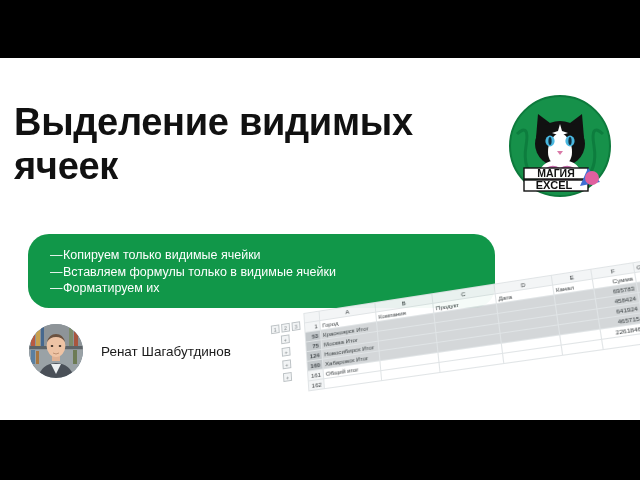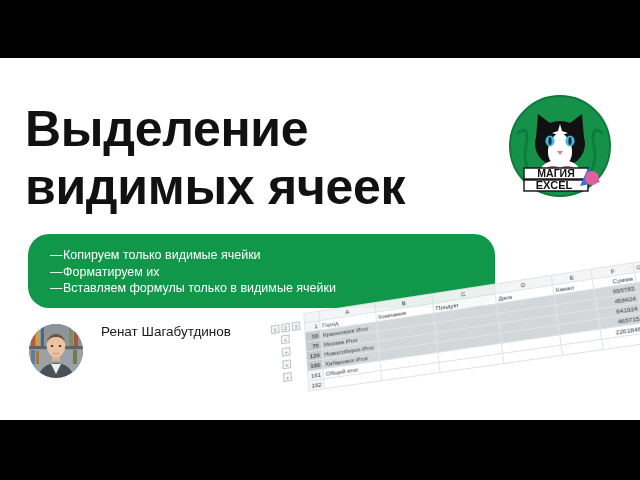--- a/index.html
+++ b/index.html
@@ -10,42 +10,42 @@
   
   .bar{position:absolute;left:0;width:640px;background:#000;}
   .bar-top{top:0;height:58px;}
   .bar-bottom{bottom:0;height:60px;}
 
   
   #slide{position:absolute;left:0;top:58px;width:640px;height:362px;background:#fff;overflow:hidden;}
 
   
   #title{
-    position:absolute;left:25px;top:42px;width:450px;
-    font-size:50px;line-height:1.16;font-weight:bold;color:#111;
+    position:absolute;left:14px;top:42px;width:450px;
+    font-size:38px;line-height:1.16;font-weight:bold;color:#111;
     letter-spacing:-0.3px;
   }
 
   
   #logo{position:absolute;left:508px;top:36px;width:104px;height:104px;}
   #logo svg{display:block;width:104px;height:104px;}
 
   
   #callout{
     position:absolute;left:28px;top:176px;width:467px;height:74px;
     background:#119749;border-radius:21px;
   }
   #callout ul{list-style:none;margin:0;padding:13px 0 0 22px;}
   #callout li{
     color:#fff;font-size:12.5px;line-height:16.5px;white-space:nowrap;
   }
   #callout li .dash{display:inline-block;width:13px;}
 
   
-  #author{position:absolute;left:29px;top:266px;display:flex;align-items:flex-start;}
+  #author{position:absolute;left:29px;top:266px;display:flex;align-items:center;}
   #avatar{
     width:54px;height:54px;border-radius:50%;overflow:hidden;position:relative;
     background:#6a7a86;flex:0 0 auto;
   }
   #avatar svg{display:block;width:54px;height:54px;}
   #author-name{margin-left:18px;font-size:13.5px;color:#1a1a1a;white-space:nowrap;}
 
   
   #xl-wrap{
     position:absolute;left:272px;top:258px;width:372px;height:104px;
@@ -144,24 +144,24 @@
         <circle cx="84" cy="84" r="7" fill="#e0609f"></circle>
       </svg>
     </div>
 
     <div id="callout">
       <ul>
         <li>
           <span class="dash">—</span><span>Копируем только видимые ячейки</span>
         </li>
         <li>
-          <span class="dash">—</span><span>Форматируем их</span>
+          <span class="dash">—</span><span>Вставляем формулы только в видимые ячейки</span>
         </li>
         <li>
-          <span class="dash">—</span><span>Вставляем формулы только в видимые ячейки</span>
+          <span class="dash">—</span><span>Форматируем их</span>
         </li>
       </ul>
     </div>
 
     <div id="author">
       <div id="avatar">
         <svg viewBox="0 0 54 54" xmlns="http://www.w3.org/2000/svg">
           <defs>
               <clipPath id="cc">
                 <circle cx="27" cy="27" r="27"></circle>

